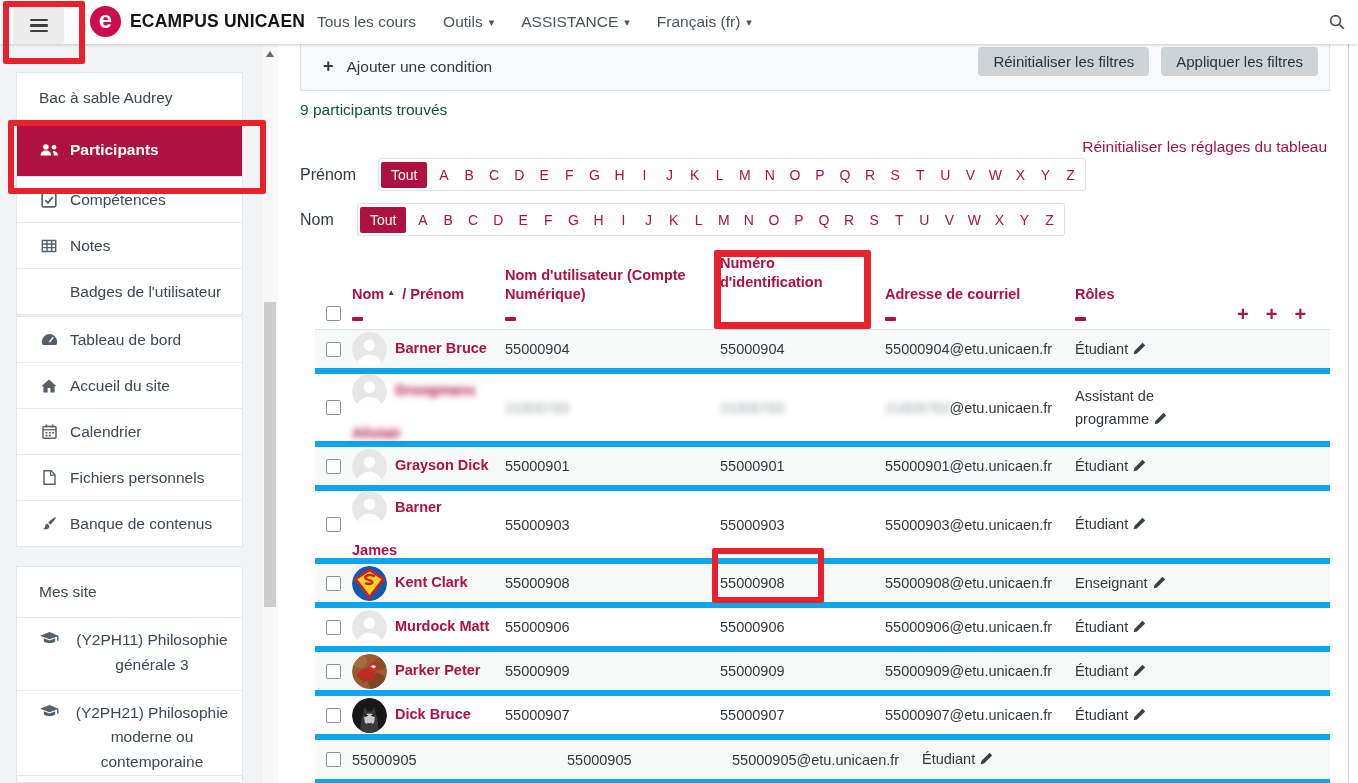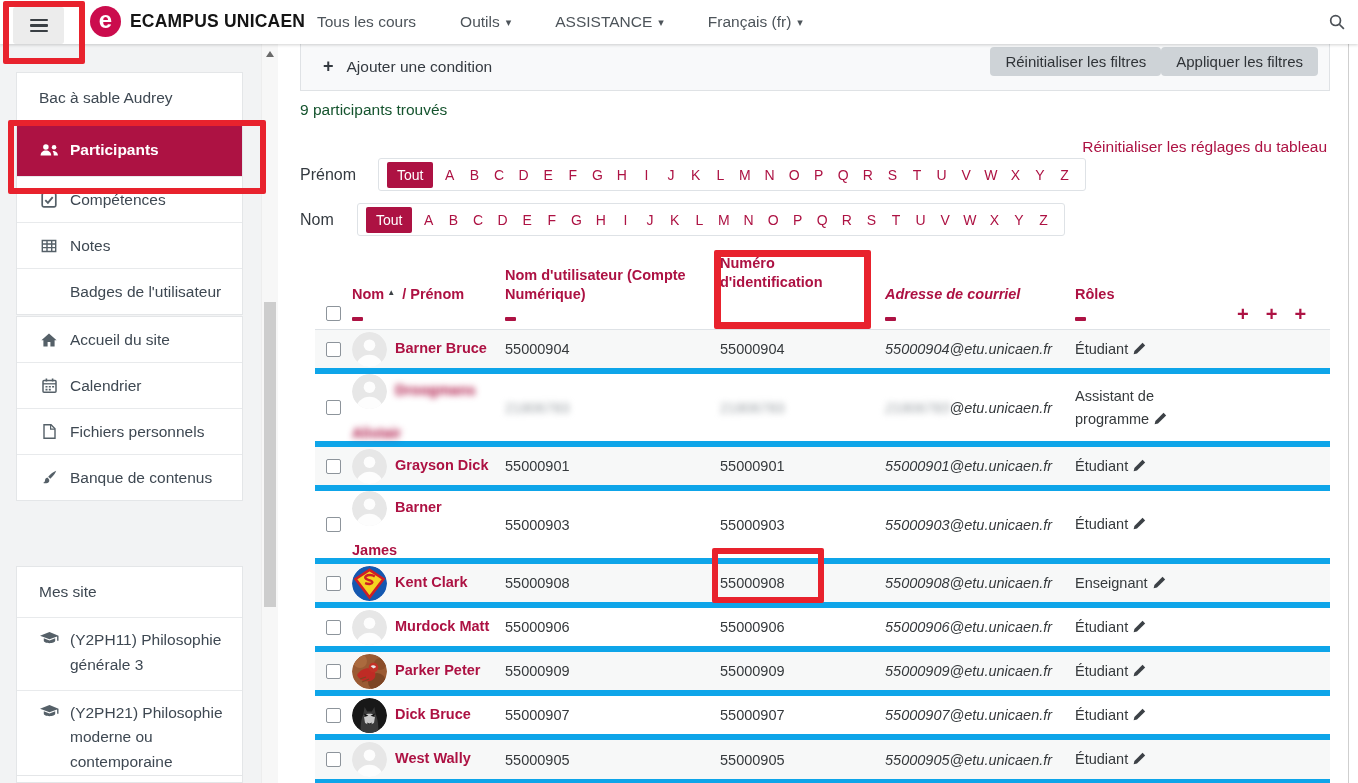--- a/index.html
+++ b/index.html
@@ -11,87 +11,87 @@
   #topbar{position:absolute;left:0;top:0;width:1358px;height:44px;background:#fff;z-index:20;
           box-shadow:0 1px 3px rgba(0,0,0,.18);display:flex;align-items:center;}
   #menuToggle{position:absolute;left:13px;top:7px;width:51px;height:37px;background:#ececec;border:none;
               border-radius:3px;display:flex;flex-direction:column;justify-content:center;align-items:center;gap:3px;cursor:pointer;}
   #menuToggle .bar{width:18px;height:2.6px;background:#3a3f44;border-radius:1px;}
   #annot-menu{left:3px;top:1px;width:70px;height:51px;}
   #brand{position:absolute;left:90px;top:6px;display:flex;align-items:center;gap:9px;cursor:pointer;}
   #logo{width:31px;height:31px;border-radius:50%;background:#cb0c4d;color:#fff;display:flex;align-items:center;
         justify-content:center;font-size:24px;font-weight:bold;line-height:1;padding-bottom:3px;box-sizing:border-box;}
   #brandText{font-size:17.5px;font-weight:bold;color:#141414;letter-spacing:.2px;}
-  #topnav{position:absolute;left:317px;top:0;height:44px;display:flex;align-items:center;gap:44px;}
+  #topnav{position:absolute;left:317px;top:0;height:44px;display:flex;align-items:center;gap:27px;}
   .navlink{font-size:15.5px;color:#4d545a;text-decoration:none;display:flex;align-items:center;gap:6px;cursor:pointer;}
   .caret{font-size:11px;color:#4d545a;}
   #searchIcon{position:absolute;right:13px;top:14px;color:#4b5056;cursor:pointer;}
 
   
   #sidebar{position:absolute;left:0;top:44px;width:278px;height:739px;background:#f2f3f4;z-index:5;}
   .card{position:absolute;left:16px;width:227px;background:#fff;border:1px solid #e4e6e8;box-sizing:border-box;}
   #card-course{top:28px;}
   #card-site{top:272px;}
   #card-courses{top:522px;}
   #card-sliver{top:731px;height:8px;}
   .side-item{display:flex;align-items:center;gap:11px;padding:0 8px 0 22px;min-height:45px;
              font-size:15.5px;color:#3e4852;cursor:pointer;background:#fff;}
   .side-item .icon{width:20px;display:flex;justify-content:center;color:#556068;flex:none;}
   .side-item.plain{min-height:50px;}
   #courseNav .side-item{border-top:1px solid #e8eaec;}
   #siteNav .side-item + .side-item{border-top:1px solid #e8eaec;}
-  #myCourses .side-item{border-top:1px solid #e8eaec;align-items:flex-start;padding-top:10px;padding-bottom:12px;line-height:1.6;}
+  #myCourses .side-item{border-top:1px solid #e8eaec;align-items:flex-start;padding-top:10px;padding-bottom:12px;line-height:1.6;text-align:center;}
   #myCourses .icon{margin-top:4px;}
   .side-item.active{background:#ad1243;color:#fff;font-weight:bold;min-height:52px;}
   .side-item.active .icon{color:#fff;}
   #annot-participants{left:8px;top:120px;width:246px;height:62px;}
   
   #sideScroll{position:absolute;left:261px;top:0;width:16px;height:739px;background:#f7f7f7;border-left:1px solid #ededed;}
   #sideScroll .scroll-arrow{width:0;height:0;border-left:4px solid transparent;border-right:4px solid transparent;
        border-bottom:6px solid #6a6a6a;margin:7px auto 0;}
   #sideScroll .scroll-thumb{position:absolute;left:2px;top:258px;width:12px;height:305px;background:#cdcdcd;}
 
   
   #pageEdge{position:absolute;left:1348px;top:44px;width:1px;height:739px;background:#cfcfcf;}
   #filterPanel{position:absolute;left:300px;top:44px;width:1030px;height:47px;background:#f8f9fa;
                border:1px solid #dfe2e5;border-top:none;box-sizing:border-box;}
   #addCondition{position:absolute;left:22px;top:12px;display:flex;align-items:center;gap:13px;font-size:15.5px;
                 color:#343a40;cursor:pointer;}
   #addCondition .plus-ico{font-size:18px;font-weight:bold;color:#343a40;}
-  #filterBtns{position:absolute;right:11px;top:3px;display:flex;}
+  #filterBtns{position:absolute;right:11px;top:3px;display:flex;gap:12px;}
   .gbtn{background:#ced3d7;color:#2f3337;border:none;border-radius:4px;font-size:15px;padding:5px 15px;height:29px;
         font-family:inherit;cursor:pointer;}
   #resultsCount{position:absolute;left:300px;top:101px;font-size:15.5px;color:#14532d;}
   #resetTable{position:absolute;top:138px;right:31px;font-size:15.5px;color:#ad1243;text-decoration:none;cursor:pointer;}
 
   .letter-row{position:absolute;display:flex;align-items:center;}
   #rowPrenom{left:300px;top:158px;}
   #rowNom{left:300px;top:203px;}
   .letter-label{font-size:16px;color:#343a40;}
   #rowPrenom .letter-label{width:78px;}
   #rowNom .letter-label{width:57px;}
   .letter-bar{width:708px;height:33px;box-sizing:border-box;border:1px solid #dee2e6;border-radius:3px;background:#fff;
-              display:flex;align-items:center;padding:1px 8px;}
+              display:flex;align-items:center;padding:1px 2px;}
   .tout{background:#ad1243;color:#fff;font-size:14px;padding:5px 10px;border-radius:2px;margin-right:4px;cursor:pointer;}
   .letter{flex:1;text-align:center;font-size:14px;color:#ad1243;text-decoration:none;cursor:pointer;}
 
   
   #ptable{position:absolute;left:315px;top:250px;width:1015px;}
   #thead{display:flex;height:80px;border-bottom:1px solid #dee2e6;box-sizing:border-box;}
   .hc{display:flex;flex-direction:column;justify-content:flex-end;padding:0 18px 8px 0;box-sizing:border-box;}
   .hlabel{font-size:14.5px;font-weight:bold;color:#ad1243;line-height:1.35;}
   .hlabel a{color:#ad1243;text-decoration:none;cursor:pointer;}
   .sort-caret{font-size:8px;color:#3c4146;vertical-align:4px;margin:0 3px;}
   .col-minus{display:inline-block;width:11px;height:4px;background:#ad1243;border-radius:1px;margin-top:12px;cursor:pointer;}
   .minus-space{height:16px;margin-top:12px;}
   .c-sel{width:37px;padding-left:11px;}
   .c-name{width:153px;}
   .c-user{width:215px;justify-content:flex-end;}
   .c-id{width:165px;}
-  .c-mail{width:190px;font-style:italic;}
+  .c-mail{width:190px;}
   .c-role{width:160px;}
   .c-plus{flex:1;}
   .plus-row{display:flex;gap:17px;padding-left:2px;align-items:flex-end;}
   .col-plus{color:#ad1243;font-size:20px;font-weight:bold;line-height:14px;cursor:pointer;}
   .cb{display:inline-block;width:13px;height:13px;border:1px solid #8d949b;background:#fff;border-radius:2px;cursor:pointer;}
   .hc .cb{margin-top:12px;}
 
   .trow{display:flex;border-bottom:6px solid #0ea5e9;box-sizing:border-box;align-items:center;}
   .trow.shaded{background:#f7f8f8;}
   .cell{font-size:14.5px;color:#35393c;padding-right:18px;box-sizing:border-box;}
@@ -176,20 +176,30 @@
           <span>Notes</span>
         </div>
         <div class="side-item">
           <span class="icon"></span>
           <span>Badges de l'utilisateur</span>
         </div>
       </div>
   </div>
   <div class="card" id="card-site">
       <div id="siteNav">
+        <div class="side-item">
+          <span class="icon">
+            <svg viewBox="0 0 18 13" width="17" height="13">
+              <path d="M9 .8A8.2 8.2 0 0 0 .8 9c0 1.4.4 2.6 1.1 3.4h14.2c.7-.8 1.1-2 1.1-3.4A8.2 8.2 0 0 0 9 .8z" fill="currentColor"></path>
+              <path d="M8 10.5L13 4" stroke="#fff" stroke-width="1.6" fill="none"></path>
+              <circle cx="8.2" cy="10.2" r="1.3" fill="currentColor"></circle>
+            </svg>
+          </span>
+          <span>Tableau de bord</span>
+        </div>
         <div class="side-item">
           <span class="icon">
             <svg viewBox="0 0 16 14" width="16" height="14">
               <path d="M8 .6L.4 7.2h2v6.2h4.2V9h2.8v4.4h4.2V7.2h2z" fill="currentColor"></path>
             </svg>
           </span>
           <span>Accueil du site</span>
         </div>
         <div class="side-item">
           <span class="icon">
@@ -521,25 +531,20 @@
           <div class="cell c-mail"><span>55000907@etu.unicaen.fr</span></div>
           <div class="cell c-role rolecell"><span>Étudiant</span><span class="pencil"><svg viewBox="0 0 14 14" width="13" height="13">
                 <path d="M10.3.9l2.8 2.8-8.8 8.8-3.6.8.8-3.6z" fill="currentColor"></path>
               </svg></span></div>
           <div class="cell c-plus"></div>
         </div>
         <div class="trow shaded" style="min-height:45px">
           <div class="cell c-sel">
             <span class="cb"></span>
           </div>
-          <div class="cell c-name namecell"><span class="avatar"><svg viewBox="0 0 35 35" width="35" height="35">
-                <circle cx="17.5" cy="17.5" r="17.5" fill="#e7e7e7"></circle>
-                <circle cx="17.5" cy="13.2" r="5.8" fill="#fdfdfd"></circle>
-                <path d="M3.8 35a13.8 13.8 0 0 1 27.4 0z" fill="#fdfdfd"></path>
-              </svg></span><a class="pname">West Wally</a></div>
           <div class="cell c-user">55000905</div>
           <div class="cell c-id">55000905</div>
           <div class="cell c-mail"><span>55000905@etu.unicaen.fr</span></div>
           <div class="cell c-role rolecell"><span>Étudiant</span><span class="pencil"><svg viewBox="0 0 14 14" width="13" height="13">
                 <path d="M10.3.9l2.8 2.8-8.8 8.8-3.6.8.8-3.6z" fill="currentColor"></path>
               </svg></span></div>
           <div class="cell c-plus"></div>
         </div>
       </div>
   </div>

